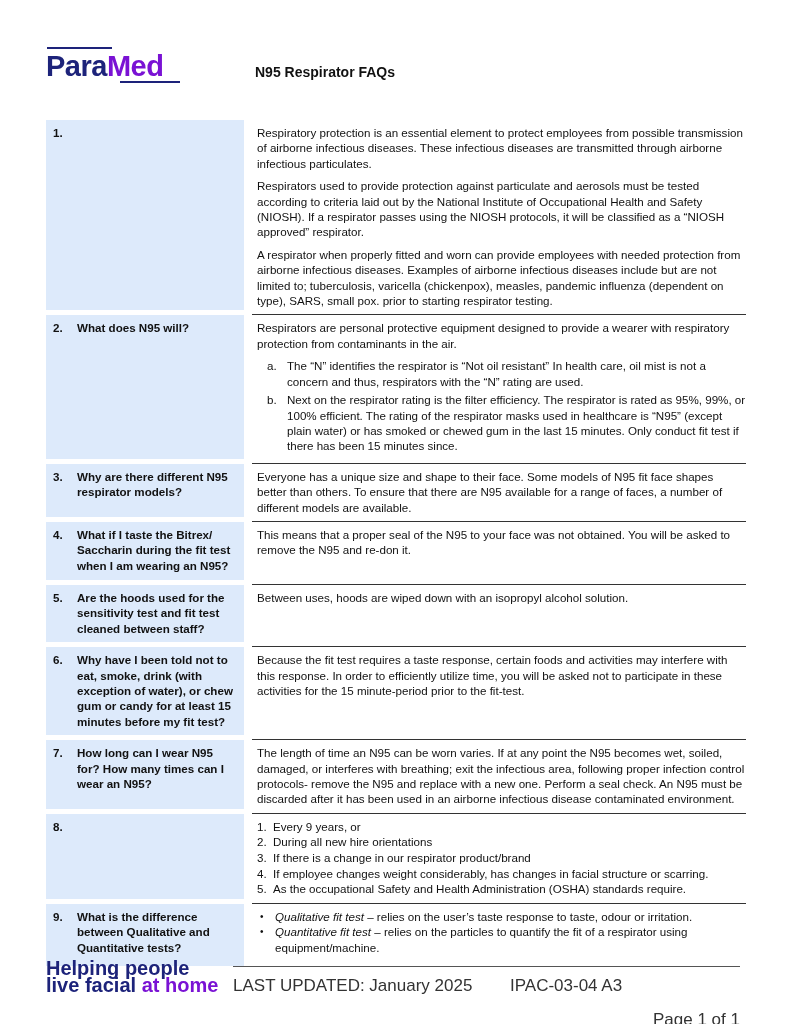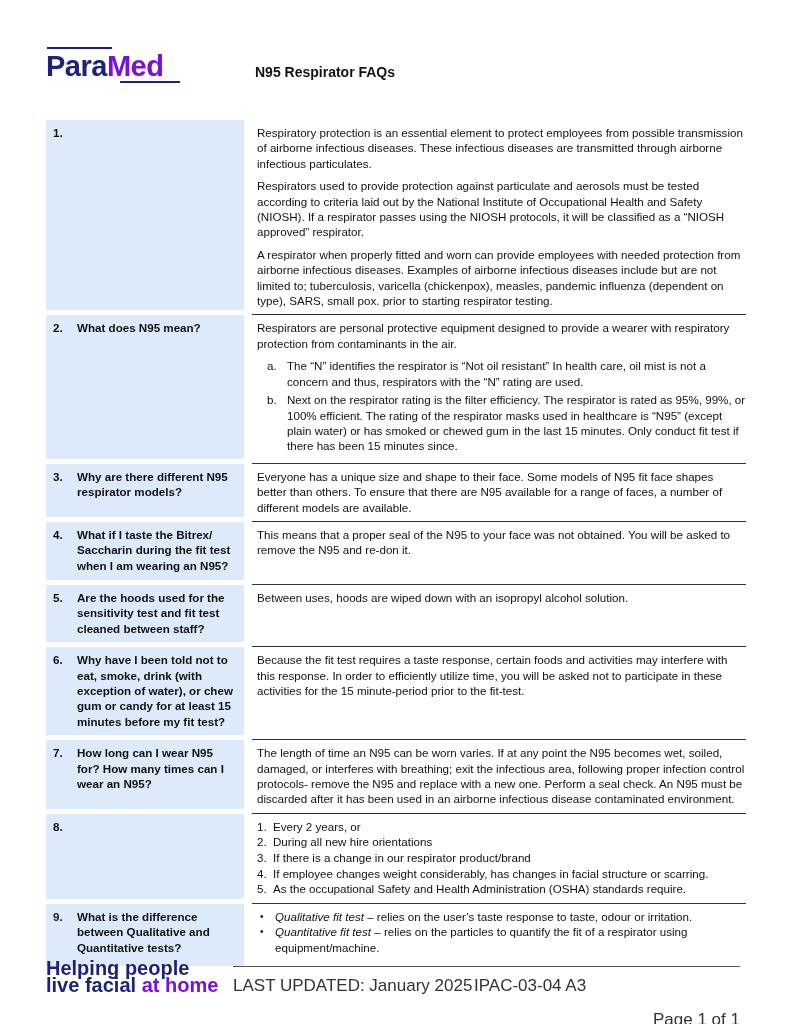--- a/index.html
+++ b/index.html
@@ -35,21 +35,21 @@
   .bul { list-style: none; }
   .bul li { display: flex; }
   .bul li .mk { width: 18px; flex: none; padding-left: 3px; font-size: 10px; }
   .bul em { font-style: italic; }
 
   .tagline { position: absolute; left: 46px; top: 960px; font-size: 20px; font-weight: bold; line-height: 17px; color: #1d237a; }
   .tagline .hl { color: #7a12d4; }
   .footer-line { position: absolute; left: 233px; top: 966px; width: 507px; height: 1px; background: #555; }
   .foot { position: absolute; top: 976px; font-size: 17px; color: #333; }
   .foot.updated { left: 233px; }
-  .foot.code { left: 474px; }
+  .foot.code { left: 510px; }
   .foot.page { left: 653px; margin-top: 34px; }
 </style>
 </head>
 <body>
 
 <div class="logo">
   <div class="bar-top"></div>
   <div class="word"><span class="para">Para</span><span class="med">Med</span></div>
   <div class="bar-bot"></div>
 </div>
@@ -65,21 +65,21 @@
     <div class="a">
       <p>Respiratory protection is an essential element to protect employees from possible transmission of airborne infectious diseases. These infectious diseases are transmitted through airborne infectious particulates.</p>
       <p>Respirators used to provide protection against particulate and aerosols must be tested according to criteria laid out by the National Institute of Occupational Health and Safety (NIOSH). If a respirator passes using the NIOSH protocols, it will be classified as a “NIOSH approved” respirator.</p>
       <p>A respirator when properly fitted and worn can provide employees with needed protection from airborne infectious diseases. Examples of airborne infectious diseases include but are not limited to; tuberculosis, varicella (chickenpox), measles, pandemic influenza (dependent on type), SARS, small pox. prior to starting respirator testing.</p>
     </div>
   </div>
 
   <div class="row">
     <div class="q">
         <span class="num">2.</span>
-        <span class="txt">What does N95 mean?</span>
+        <span class="txt">What does N95 will?</span>
       </div>
     <div class="a">
       <p>Respirators are personal protective equipment designed to provide a wearer with respiratory protection from contaminants in the air.</p>
       <ul class="alpha">
         <li>
             <span class="mk">a.</span>
             <span>The “N” identifies the respirator is “Not oil resistant” In health care, oil mist is not a concern and thus, respirators with the “N” rating are used.</span>
           </li>
         <li>
             <span class="mk">b.</span>
@@ -140,21 +140,21 @@
   </div>
 
   <div class="row">
     <div class="q">
         <span class="num">8.</span>
       </div>
     <div class="a">
       <ol class="numl">
         <li>
             <span class="mk">1.</span>
-            <span>Every 2 years, or</span>
+            <span>Every 9 years, or</span>
           </li>
         <li>
             <span class="mk">2.</span>
             <span>During all new hire orientations</span>
           </li>
         <li>
             <span class="mk">3.</span>
             <span>If there is a change in our respirator product/brand</span>
           </li>
         <li>

